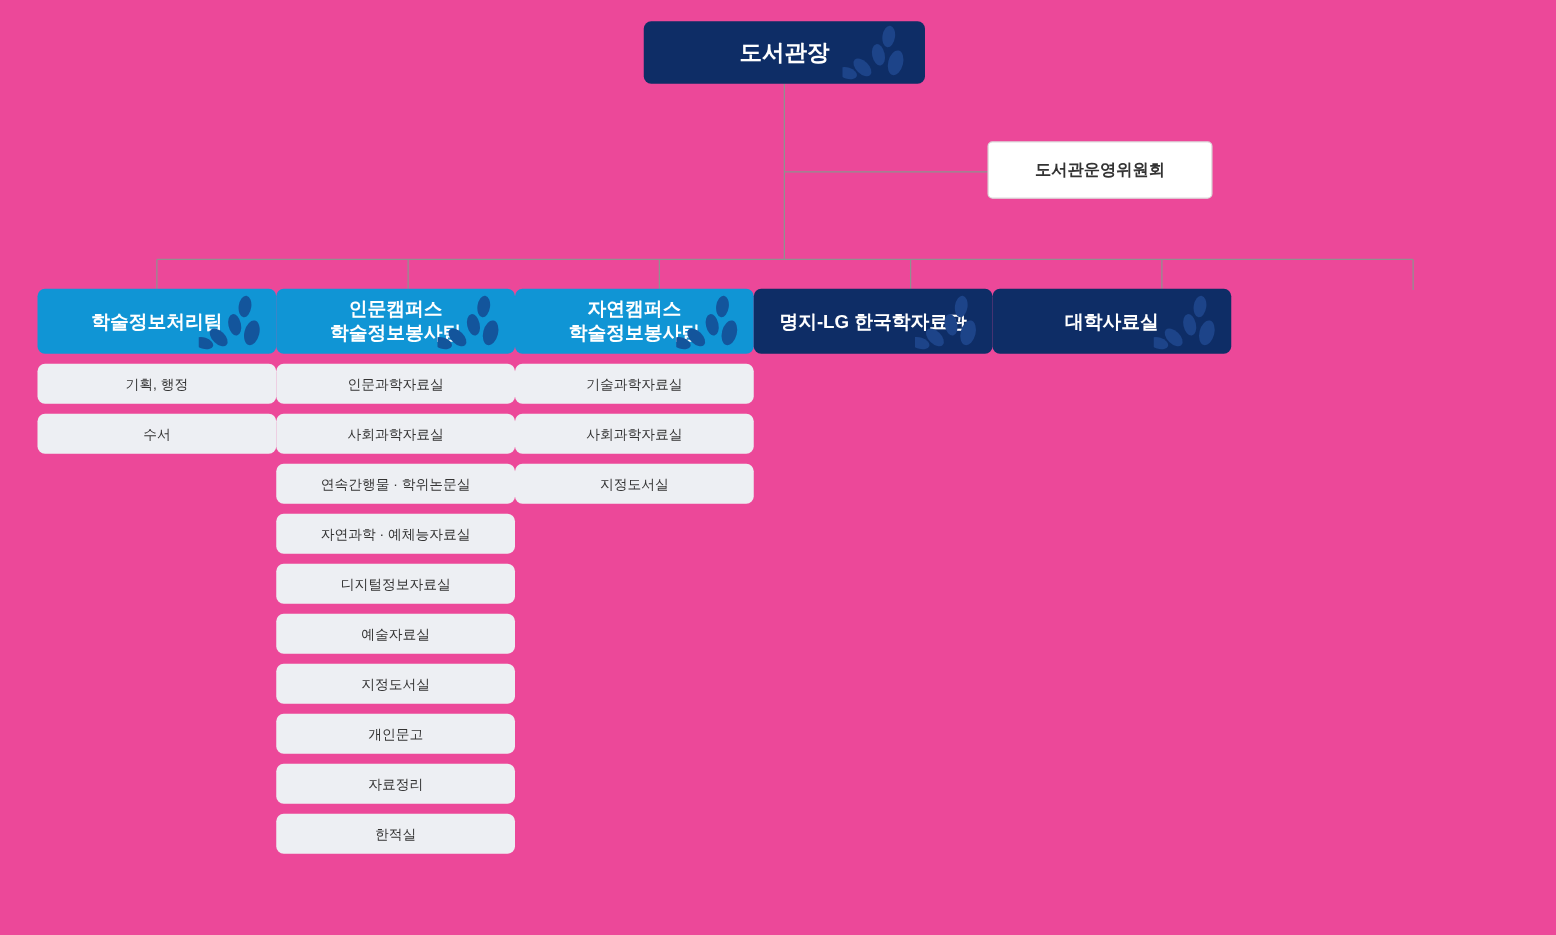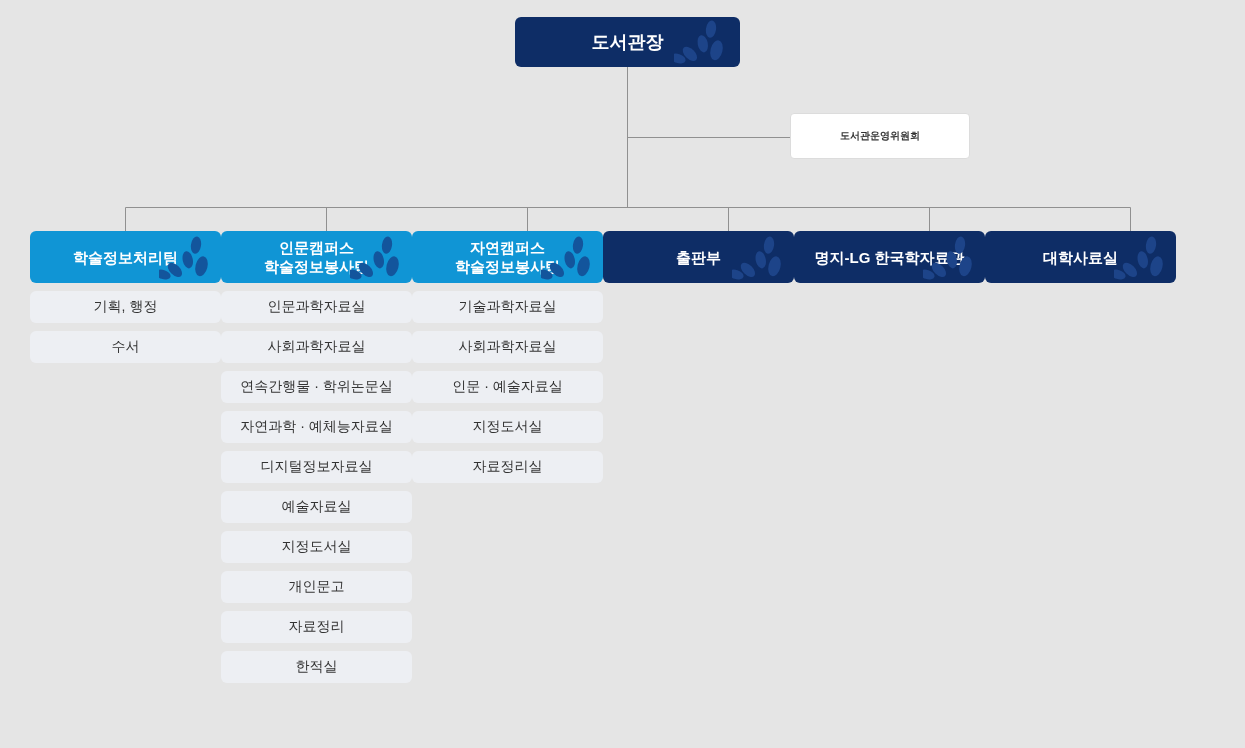--- a/index.html
+++ b/index.html
@@ -10,21 +10,21 @@
     --item-bg:#edeff3;
     --line:#909090;
     --border:#dcdcdc;
     --item-text:#333333;
   }
   html,body{margin:0;padding:0;background:#ffffff;}
   body{font-family:"Liberation Sans","DejaVu Sans",sans-serif;}
   .stage{
     position:relative;
     width:1245px;height:748px;
-    background:#e5e5e5;
+    background:#ec4899;
     overflow:hidden;
   }
   .connectors{
     position:absolute;left:0;top:0;width:1245px;height:748px;
     pointer-events:none;
   }
   .connectors line{stroke:var(--line);stroke-width:1;}
   .box{
     position:absolute;
     display:flex;align-items:center;justify-content:center;
@@ -34,21 +34,21 @@
   .root{
     left:515px;top:17px;width:225px;height:50px;
     background:var(--navy);
     color:#ffffff;font-size:18px;font-weight:bold;
     overflow:hidden;
   }
   .committee{
     left:790px;top:113px;width:180px;height:46px;
     background:#ffffff;border:1px solid var(--border);
     border-radius:4px;
-    color:#333333;font-size:10px;font-weight:600;
+    color:#333333;font-size:13px;font-weight:600;
   }
   .columns{
     position:absolute;left:30px;top:231px;
     display:flex;align-items:flex-start;
   }
   .column{width:191px;flex:0 0 191px;}
   .header{
     position:relative;
     width:191px;height:52px;
     border-radius:6px;
@@ -68,21 +68,21 @@
   .header.light .leaf{fill:var(--leaf-blue);}
   .header.dark .leaf,.root .leaf{fill:var(--leaf-navy);}
   .items{display:flex;flex-direction:column;}
   .item{
     margin-top:8px;
     height:32px;
     background:var(--item-bg);
     border-radius:6px;
     display:flex;align-items:center;justify-content:center;
     color:var(--item-text);
-    font-size:14px;font-weight:500;
+    font-size:11px;font-weight:500;
     text-align:center;
   }
 </style>
 </head>
 <body>
 
 <svg width="0" height="0" style="position:absolute">
   <defs>
     <g id="leaf-motif">
       <ellipse cx="40" cy="10" rx="5.5" ry="9.5" transform="rotate(8 40 10)"></ellipse>
@@ -200,43 +200,28 @@
     </div>
     <div class="items">
   <div class="item">
     <span>기술과학자료실</span>
   </div>
 
   <div class="item">
     <span>사회과학자료실</span>
   </div>
 
-  <div class="item">
-    <span>인문 · 예술자료실</span>
-  </div>
 
   <div class="item">
     <span>지정도서실</span>
   </div>
 
-  <div class="item">
-    <span>자료정리실</span>
-  </div>
-</div>
-  </div>
-
-  <div class="column">
-    <div class="header dark">
-      <span class="hlabel">출판부</span>
-      <svg class="leaf" viewBox="0 0 56 48">
-            <use href="#leaf-motif"></use>
-          </svg>
-    </div>
-    <div class="items"></div>
-  </div>
+</div>
+  </div>
+
 
   <div class="column">
     <div class="header dark">
       <span class="hlabel">명지-LG 한국학자료관</span>
       <svg class="leaf" viewBox="0 0 56 48">
             <use href="#leaf-motif"></use>
           </svg>
     </div>
     <div class="items"></div>
   </div>

